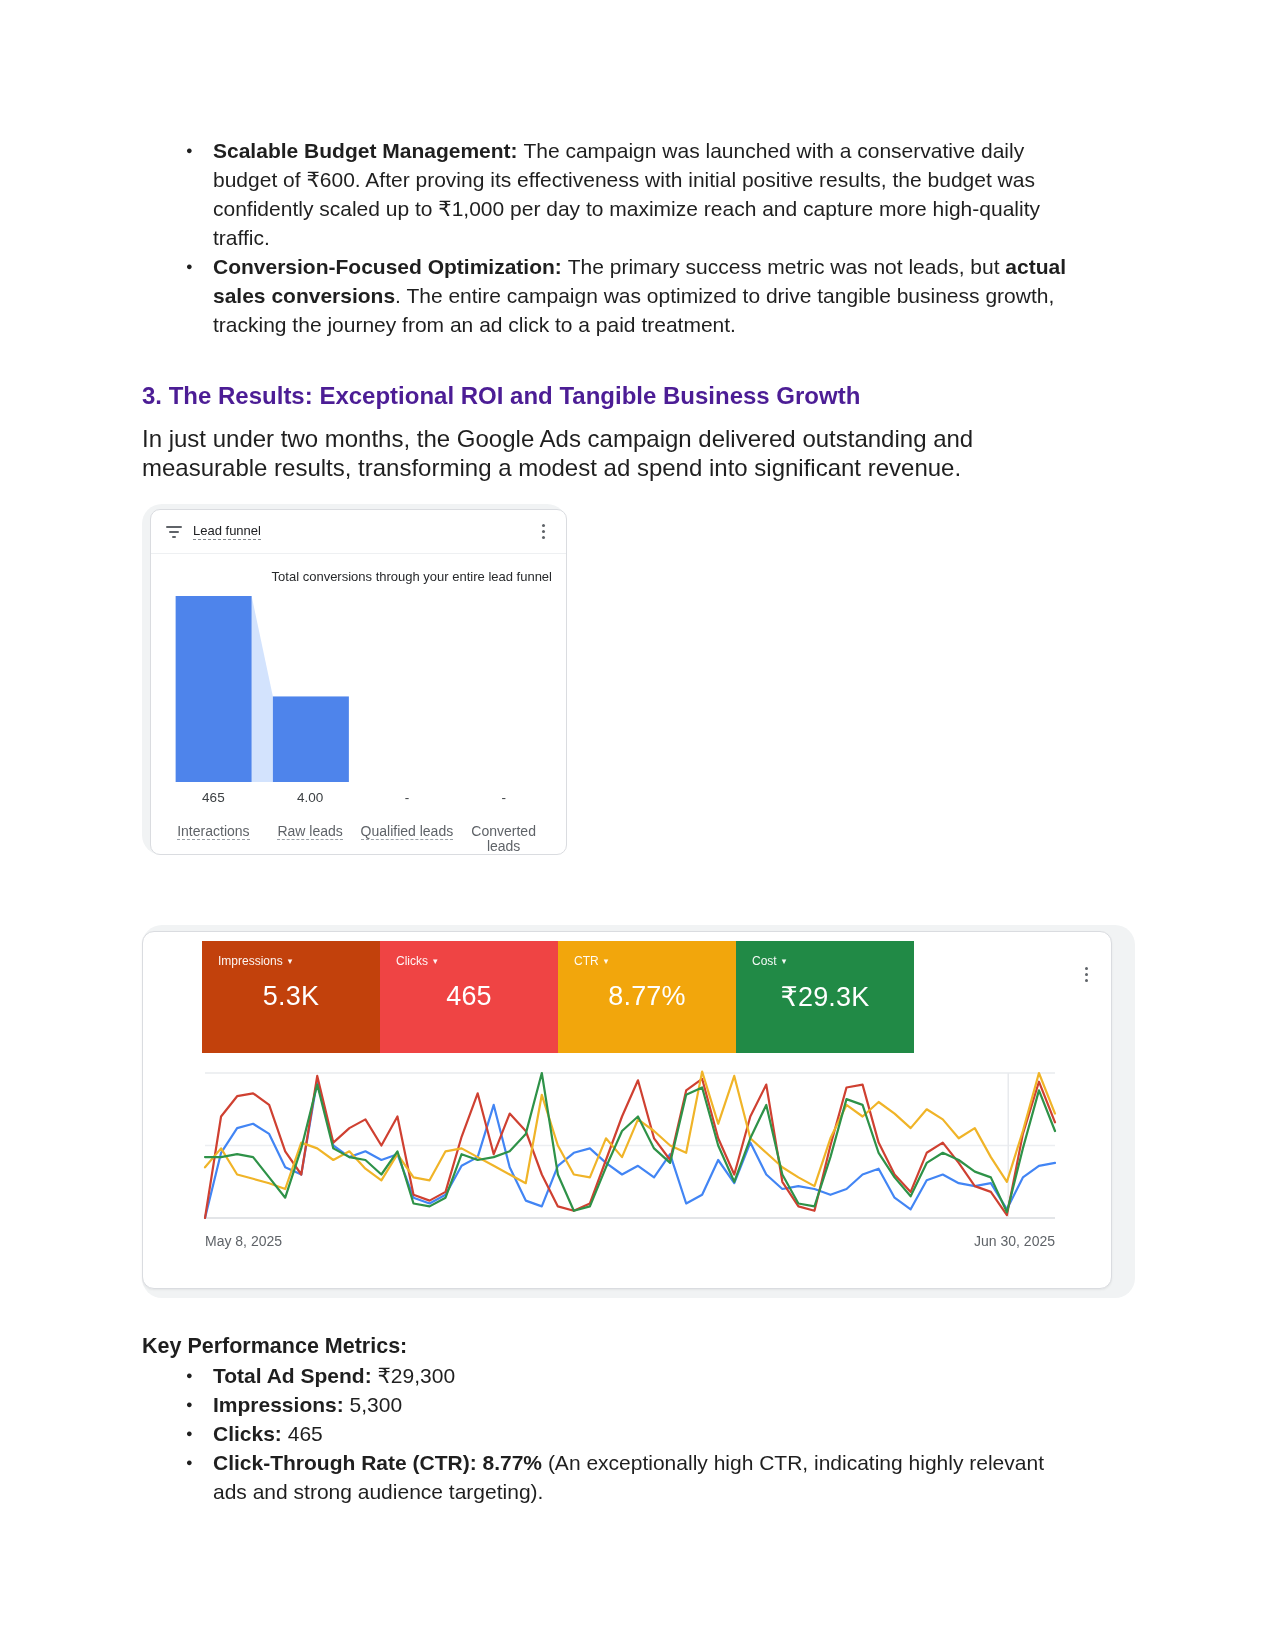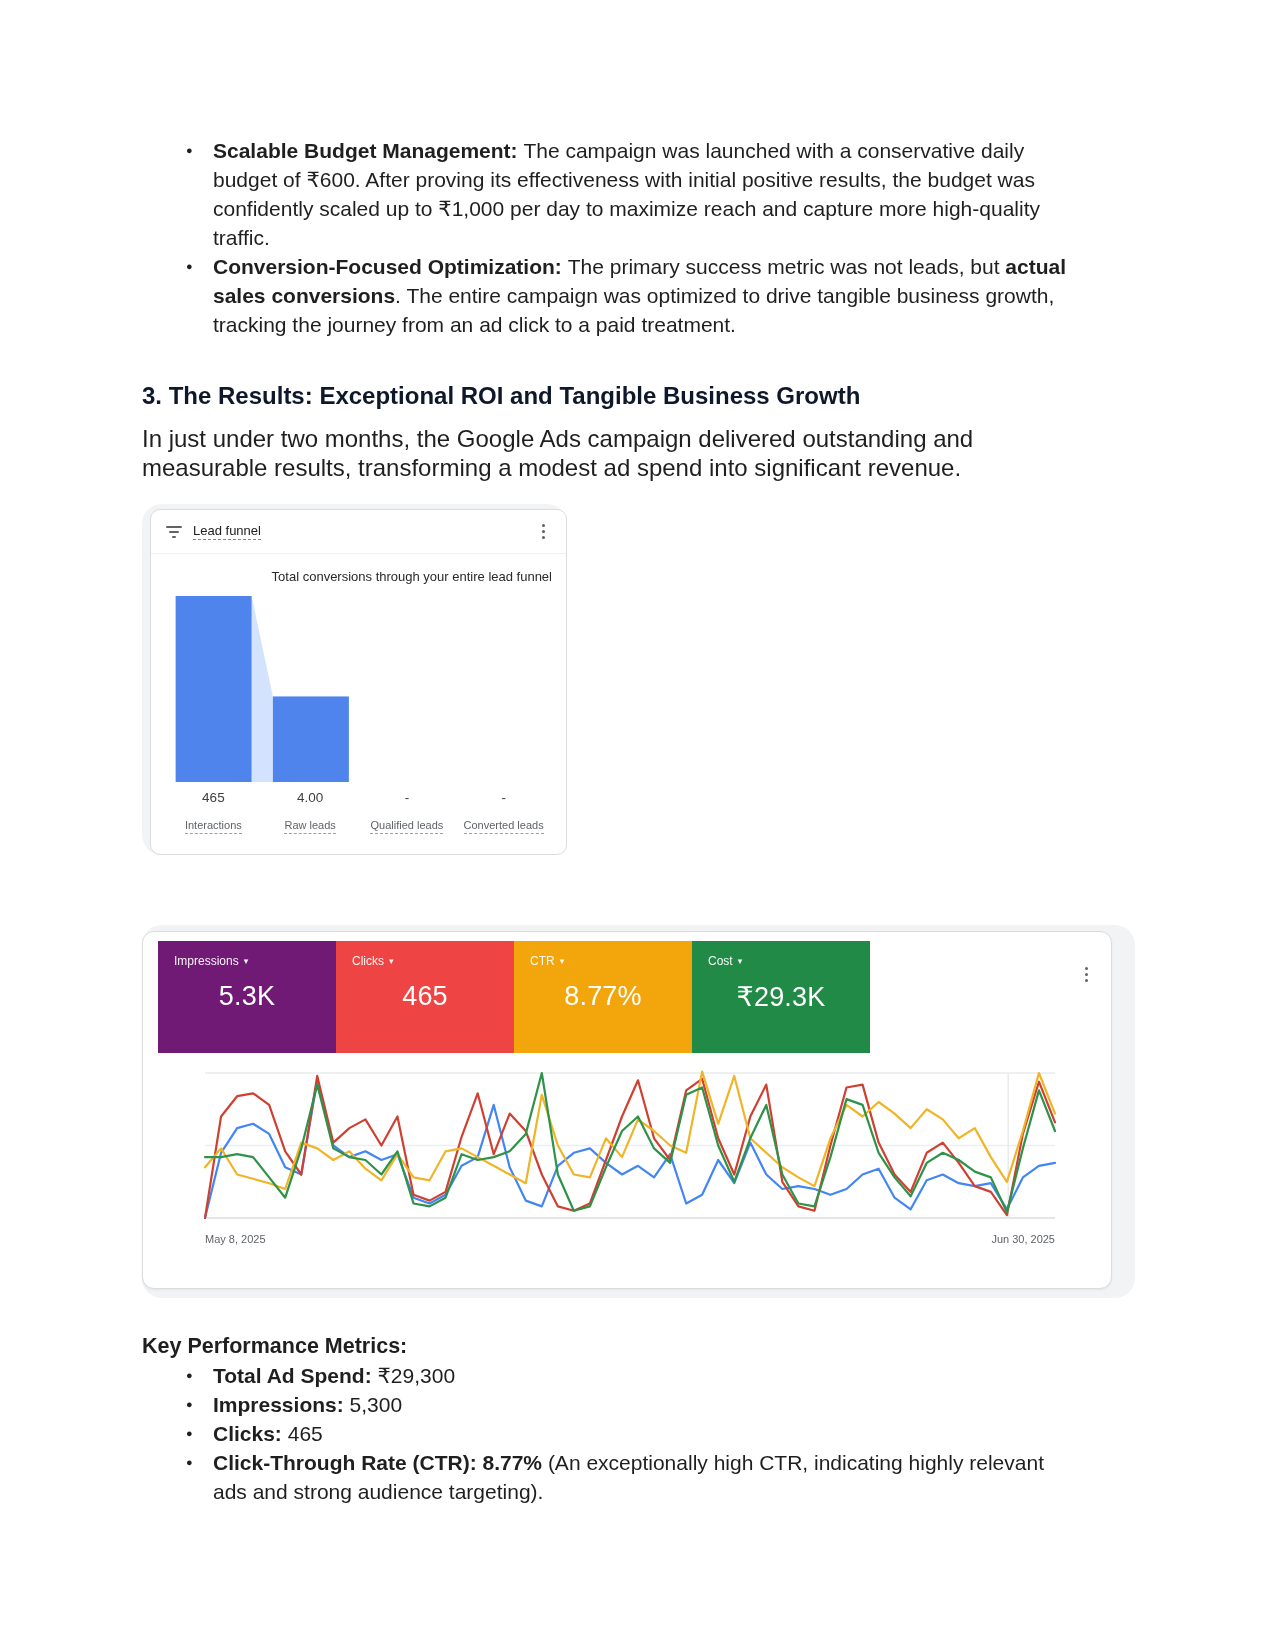--- a/index.html
+++ b/index.html
@@ -14,21 +14,21 @@
   .page { width: 1275px; height: 1650px; padding: 136px 0 0 142px; }
 
   
   .doc-list { list-style: none; width: 928px; padding-left: 71px; }
   .doc-list li { position: relative; font-size: 21px; line-height: 29px; max-width: 856px; }
   .doc-list li::before {
     content: "●"; position: absolute; left: -27px; top: 0;
     font-size: 11px; line-height: 29px; color: #1f1f1f;
   }
   .b { font-weight: 700; }
-  h2.section-heading { font-size: 24px; line-height: 30px; font-weight: 700; color: #0f172a; margin-top: 42px; }
+  h2.section-heading { font-size: 24px; line-height: 30px; font-weight: 700; color: #4c1d95; margin-top: 42px; }
   p.intro { margin-top: 13px; width: 902px; font-size: 24px; line-height: 29px; }
   .kpi-heading { margin-top: 34px; font-size: 21.5px; line-height: 29px; font-weight: 700; }
 
   
   .frame { background: #f1f3f4; border-radius: 20px; width: fit-content; }
   .funnel-frame { margin-top: 22px; padding: 5px 0 0 8px; }
   .metrics-frame { margin-top: 70px; padding: 6px 23px 9px 0; }
 
   .card { background: #ffffff; border: 1px solid #dadce0; }
 
@@ -48,36 +48,36 @@
   }
   .spacer { flex: 1; }
   .kebab { width: 18px; height: 20px; display: flex; flex-direction: column; align-items: center;
     justify-content: center; gap: 3px; cursor: pointer; background: none; border: none; }
   .kebab i { width: 3px; height: 3px; border-radius: 50%; background: #5f6368; display: block; }
   .funnel-subtitle { margin: 15px 14px 0; font-size: 13px; font-weight: 500; color: #27292b; text-align: right; }
   .funnel-chart { margin: 12px 14px 0; display: block; }
   .funnel-labels { margin: 7px 14px 0; display: flex; }
   .f-col { width: 25%; text-align: center; }
   .f-val { font-size: 13.5px; font-weight: 500; color: #3c4043; line-height: 18px; }
-  .f-name { margin-top: 11px; display: inline-block; font-size: 11px; color: #5f6368;
+  .f-name { margin-top: 17px; display: inline-block; font-size: 14px; color: #5f6368;
     border-bottom: 1px dashed #9aa0a6; line-height: 15px; }
 
   
   .metrics-card { width: 970px; height: 358px; border-radius: 12px; position: relative;
     box-shadow: 0 1px 2px rgba(60,64,67,.08); }
   .tiles { position: absolute; left: 15px; top: 9px; display: flex; }
   .tile { width: 178px; height: 112px; padding: 13px 16px 0; color: #ffffff; cursor: pointer; }
   .tile-label { display: flex; align-items: center; gap: 5px; font-size: 12px; color: rgba(255,255,255,.95); }
   .tile-arrow { font-size: 9px; line-height: 9px; }
   .tile-value { margin-top: 13px; font-size: 27px; letter-spacing: .2px; text-align: center; }
   .metrics-kebab { position: absolute; right: 16px; top: 32px; }
   .line-chart-wrap { position: absolute; left: 62px; right: 56px; top: 139px; height: 148px; }
   .line-chart-wrap svg { display: block; overflow: visible; }
   .dates-row { position: absolute; left: 62px; right: 56px; top: 301px; display: flex;
-    justify-content: space-between; font-size: 11px; color: #5f6368; }
+    justify-content: space-between; font-size: 14px; color: #5f6368; }
 </style>
 </head>
 <body>
 
 <div class="page">
 
   <ul class="doc-list" id="bullets-top">
       <li><span class="b">Scalable Budget Management: </span><span>The campaign was launched with a conservative daily budget of ₹600. After proving its effectiveness with initial positive results, the budget was confidently scaled up to ₹1,000 per day to maximize reach and capture more high-quality traffic.</span></li>
       <li><span class="b">Conversion-Focused Optimization: </span><span>The primary success metric was not leads, but </span><span class="b">actual sales conversions</span><span>. The entire campaign was optimized to drive tangible business growth, tracking the journey from an ad click to a paid treatment.</span></li>
     </ul>
@@ -113,21 +113,21 @@
           <div class="f-col"><div class="f-val">4.00</div><span class="f-name">Raw leads</span></div>
           <div class="f-col"><div class="f-val">-</div><span class="f-name">Qualified leads</span></div>
           <div class="f-col"><div class="f-val">-</div><span class="f-name">Converted leads</span></div>
         </div>
     </div>
   </div>
 
   <div class="frame metrics-frame">
     <div class="card metrics-card">
       <div class="tiles" id="tiles">
-          <div class="tile" style="background: #701a75;">
+          <div class="tile" style="background: #c2410c; margin-left: 44px;">
             <div class="tile-label">
               <span>Impressions</span>
               <span class="tile-arrow">▾</span>
             </div>
             <div class="tile-value">5.3K</div>
           </div>
           <div class="tile" style="background: #ef4444;">
             <div class="tile-label">
               <span>Clicks</span>
               <span class="tile-arrow">▾</span>

